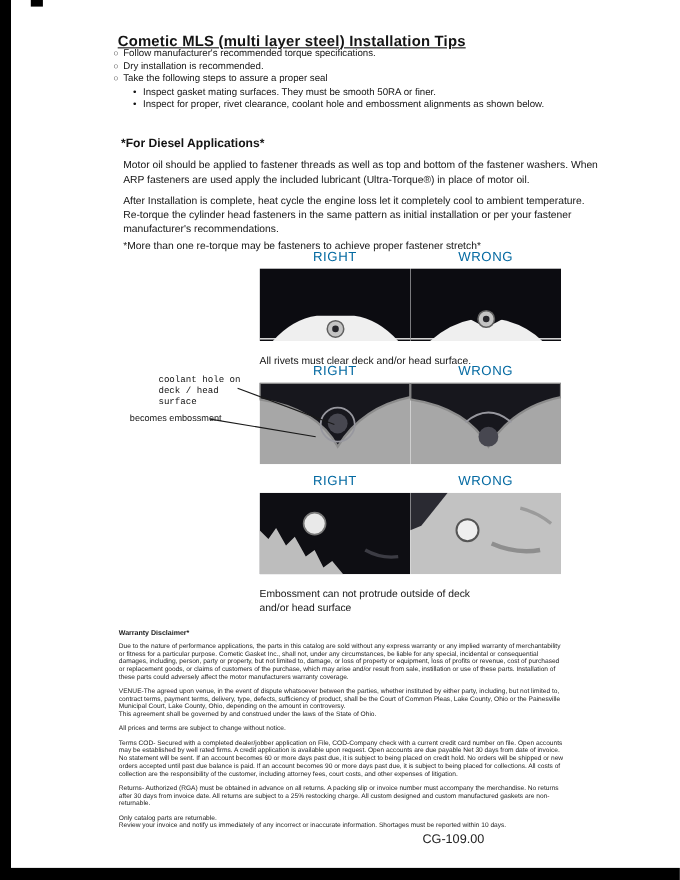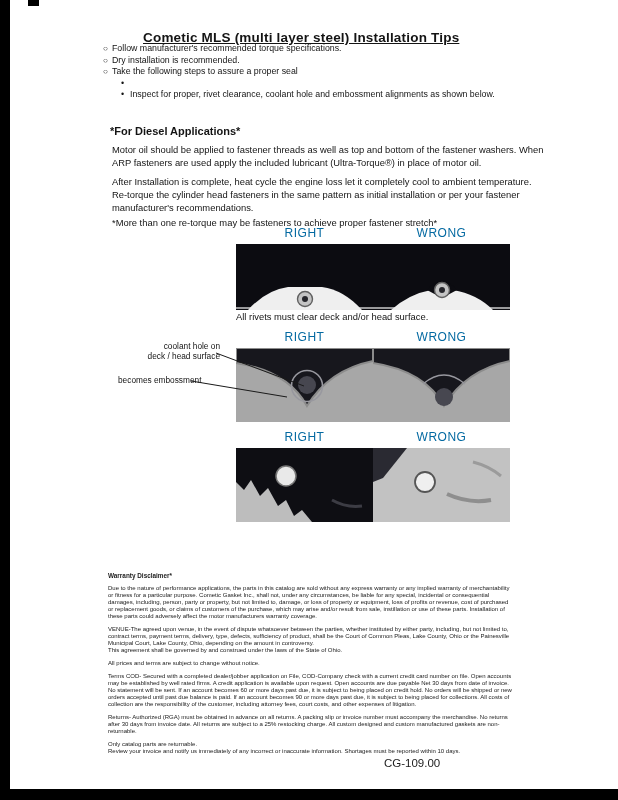--- a/index.html
+++ b/index.html
@@ -6,45 +6,45 @@
   body{
     width:618px;height:800px;position:relative;overflow:hidden;
     background:#ffffff;color:#141414;
     font-family:"Liberation Sans","DejaVu Sans",sans-serif;
   }
   .bar-left{position:absolute;left:0;top:0;width:10px;height:100%;background:#000;}
   .bar-bottom{position:absolute;left:0;top:789px;width:618px;height:11px;background:#000;}
   .tick-top{position:absolute;left:28px;top:0;width:11px;height:6px;background:#000;}
 
   .title{position:absolute;left:107px;top:21px;font-size:13.5px;font-weight:bold;
-         text-decoration:underline;letter-spacing:.2px;margin-left:36px;}
+         text-decoration:underline;letter-spacing:.2px;}
 
   .tips{position:absolute;left:103px;top:43px;font-size:8.8px;line-height:11.6px;}
   .tip{display:flex;align-items:baseline;}
   .tip .m{width:9px;flex:0 0 9px;font-size:8px;}
   .tip.sub{margin-left:18px;}
   .tip.sub .m{font-size:9px;}
 
   .diesel-heading{position:absolute;left:110px;top:116px;font-size:11px;font-weight:bold;text-align:center;}
   .diesel-p1{position:absolute;left:112px;top:135px;width:436px;font-size:9.4px;line-height:12.6px;}
   .diesel-p2{position:absolute;left:112px;top:167px;width:436px;font-size:9.4px;line-height:12.6px;}
   .diesel-note{position:absolute;left:112px;top:208px;font-size:9.4px;}
 
   .fig-row{position:absolute;left:236px;width:274px;}
   #fig-row-1{top:226px;}
   #fig-row-2{top:330px;}
   #fig-row-3{top:430px;}
   .fig-labels{display:flex;}
   .fig-label{width:137px;text-align:center;font-size:12px;color:#0369a1;letter-spacing:.5px;padding-bottom:4px;}
   .fig-images{display:flex;}
   .fig-images svg{display:block;}
-  .fig-caption{font-size:9.4px;line-height:11.5px;padding-top:1px;white-space:pre-line;}
+  .fig-caption{font-size:9.4px;line-height:11.5px;padding-top:12px;white-space:pre-line;}
 
   .ann{position:absolute;font-size:8.3px;line-height:10px;white-space:pre-line;}
-  #ann-coolant{left:132px;top:341px;width:88px;text-align:right;}
+  #ann-coolant{left:144px;top:341px;width:88px;text-align:left;font-family:Liberation Mono, monospace;}
   #ann-emboss{left:118px;top:375px;}
   #ann-lines{position:absolute;left:95px;top:335px;pointer-events:none;}
 
   .warranty{position:absolute;left:108px;top:572px;width:405px;font-size:6px;line-height:7px;color:#1b1b1b;}
   .warranty .wh{font-size:6.4px;font-weight:bold;margin:0 0 6px 0;}
   .warranty p{margin:0 0 6px 0;white-space:pre-line;}
 
   .footer-code{position:absolute;left:384px;top:757px;font-size:11.5px;color:#222;}
 </style>
 </head>
@@ -64,20 +64,21 @@
   <div class="tip">
     <span class="m">○</span>
     <span>Dry installation is recommended.</span>
   </div>
   <div class="tip">
     <span class="m">○</span>
     <span>Take the following steps to assure a proper seal</span>
   </div>
   <div class="tip sub">
     <span class="m">•</span>
+    <span>Inspect gasket mating surfaces.  They must be smooth 50RA or finer.</span>
   </div>
   <div class="tip sub">
     <span class="m">•</span>
     <span>Inspect for proper, rivet clearance, coolant hole and embossment alignments as shown below.</span>
   </div>
 </div>
 
 <h2 class="diesel-heading">*For Diesel Applications*</h2>
 <p class="diesel-p1">Motor oil should be applied to fastener threads as well as top and bottom of the fastener washers. When ARP fasteners are used apply the included lubricant (Ultra-Torque®) in place of motor oil.</p>
 <p class="diesel-p2">After Installation is complete, heat cycle the engine loss let it completely cool to ambient temperature. Re-torque the cylinder head fasteners in the same pattern as initial installation or per your fastener manufacturer's recommendations.</p>
@@ -150,20 +151,22 @@
       <path d="M96,52 q14,8 30,6" stroke="#3c3c44" stroke-width="3" fill="none"></path>
     </svg>
     <svg width="137" height="74" viewBox="0 0 137 74">
       <rect width="137" height="74" fill="#c2c2c2"></rect>
       <path d="M0,0 L34,0 L10,30 L0,34 Z" fill="#2a2a32"></path>
       <circle cx="52" cy="34" r="10" fill="#efefef" stroke="#555" stroke-width="1.8"></circle>
       <path d="M74,46 q22,10 44,6" stroke="#8e8e8e" stroke-width="4" fill="none"></path>
       <path d="M100,14 q16,4 28,14" stroke="#9b9b9b" stroke-width="3" fill="none"></path>
     </svg>
   </div>
+  <div class="fig-caption">Embossment can not protrude outside of deck
+and/or head surface</div>
 </div>
 
 <div class="warranty">
   <div class="wh">Warranty Disclaimer*</div>
   <p>Due to the nature of performance applications, the parts in this catalog are sold without any express warranty or any implied warranty of merchantability or fitness for a particular purpose.  Cometic Gasket Inc., shall not, under any circumstances, be liable for any special, incidental or consequential damages, including, person, party or property, but not limited to, damage, or loss of property or equipment, loss of profits or revenue, cost of purchased or replacement goods, or claims of customers of the purchase, which may arise and/or result from sale, instillation or use of these parts.  Installation of these parts could adversely affect the motor manufacturers warranty coverage.</p>
   <p>VENUE-The agreed upon venue, in the event of dispute whatsoever between the parties, whether instituted by either party, including, but not limited to, contract terms, payment terms, delivery, type, defects, sufficiency of product, shall be the Court of Common Pleas, Lake County, Ohio or the Painesville Municipal Court, Lake County, Ohio, depending on the amount in controversy.
 This agreement shall be governed by and construed under the laws of the State of Ohio.</p>
   <p>All prices and terms are subject to change without notice.</p>
   <p>Terms COD- Secured with a completed dealer/jobber application on File, COD-Company check with a current credit card number on file.  Open accounts may be established by well rated firms.  A credit application is available upon request.  Open accounts are due payable Net 30 days from date of invoice.  No statement will be sent.  If an account becomes 60 or more days past due, it is subject to being placed on credit hold.  No orders will be shipped or new orders accepted until past due balance is paid.  If an account becomes 90 or more days past due, it is subject to being placed for collections.  All costs of collection are the responsibility of the customer, including attorney fees, court costs, and other expenses of litigation.</p>
   <p>Returns- Authorized (RGA) must be obtained in advance on all returns.  A packing slip or invoice number must accompany the merchandise.  No returns after 30 days from invoice date.  All returns are subject to a 25% restocking charge.  All custom designed and custom manufactured gaskets are non-returnable.</p>

